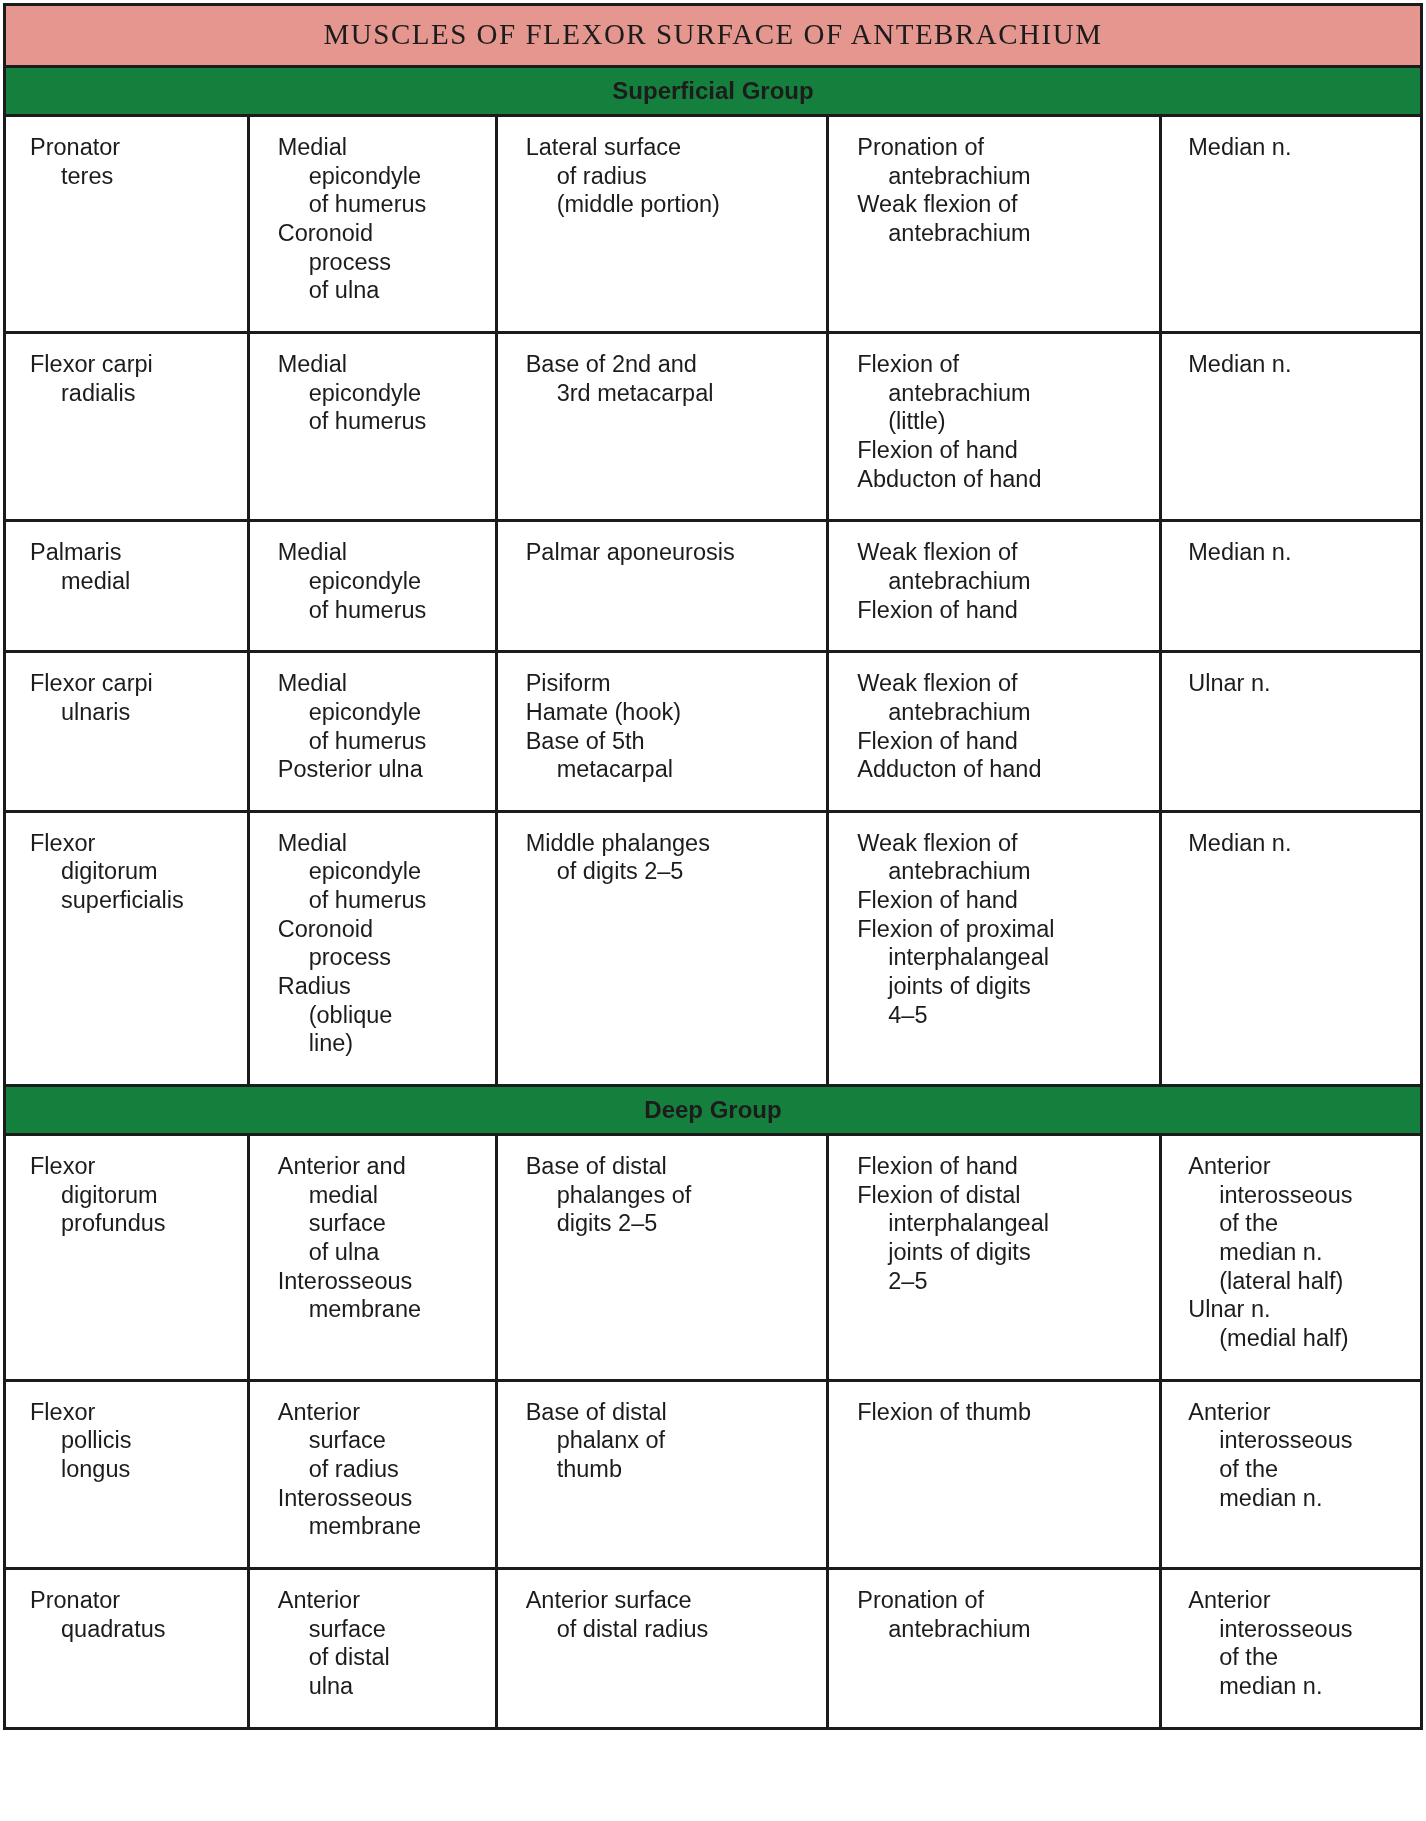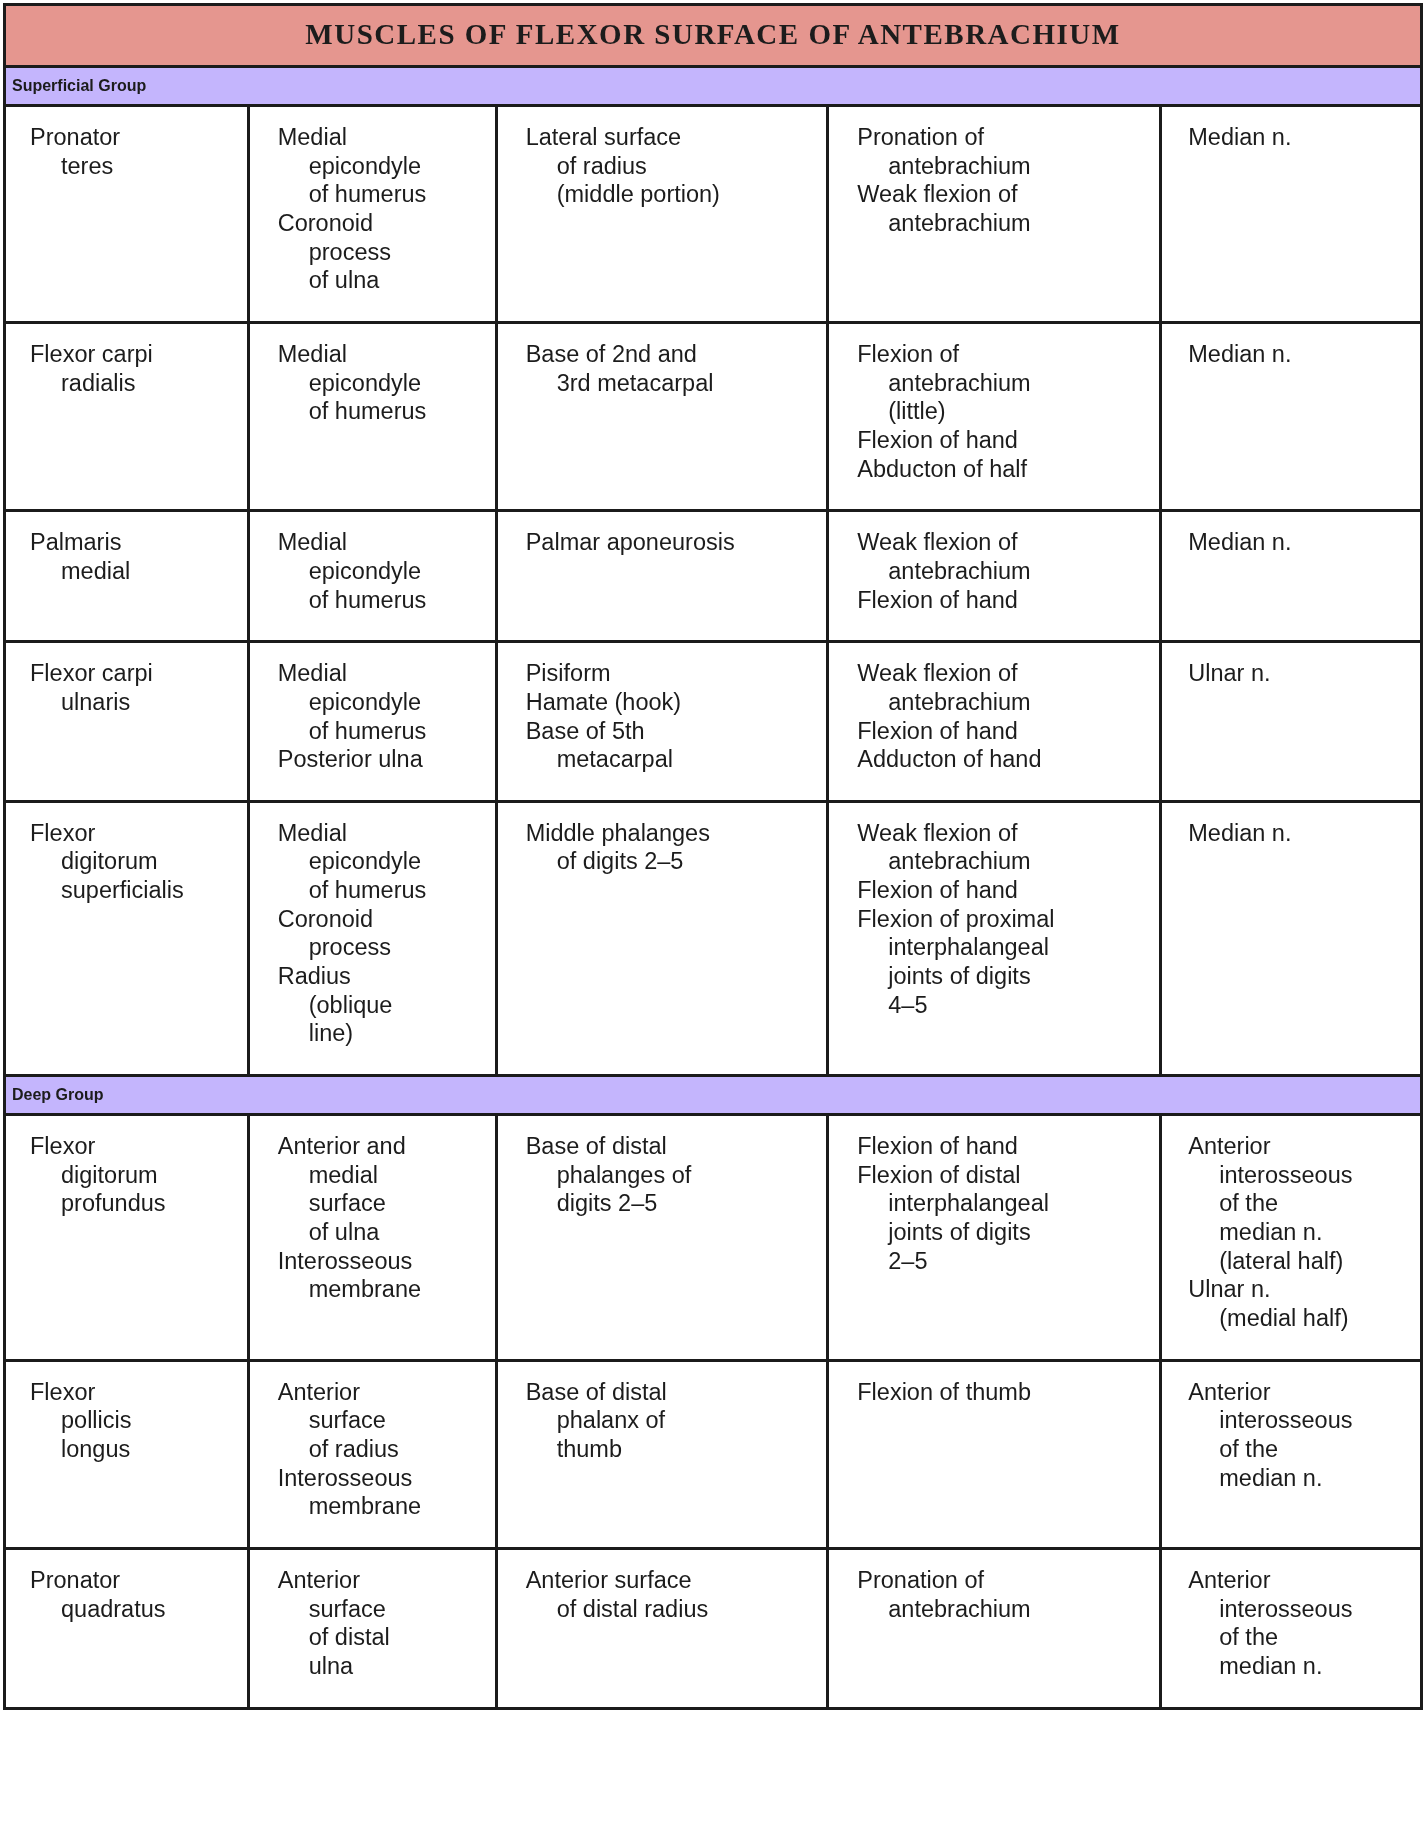--- a/index.html
+++ b/index.html
@@ -17,30 +17,31 @@
   }
   td, th {
     border: 3px solid #1b1b1b;
     vertical-align: top;
     box-sizing: border-box;
   }
   .title-cell {
     background: #e5968f;
     text-align: center;
     font-family: "Liberation Serif", serif;
-    font-weight: bold;
+    font-weight: normal;
     font-size: 29px;
     letter-spacing: 1.5px;
     padding: 12px 8px 14px 8px;
   }
   .group-cell {
-    background: #c4b5fd;
+    background: #15803d;
+    text-align: center;
     font-family: "Liberation Sans", sans-serif;
     font-weight: bold;
-    font-size: 16px;
+    font-size: 24px;
     padding: 9px 6px;
   }
   .col-head {
     background: #e6cc87;
     text-align: center;
     font-family: "Liberation Serif", serif;
     font-weight: bold;
     font-size: 27px;
     padding: 6px 4px 8px 4px;
   }
@@ -117,21 +118,21 @@
         </td>
         <td class="cell cell-insertion">
           <div class="item">Base of 2nd and
 3rd metacarpal</div>
         </td>
         <td class="cell cell-actions">
           <div class="item">Flexion of
 antebrachium
 (little)</div>
           <div class="item">Flexion of hand</div>
-          <div class="item">Abducton of half</div>
+          <div class="item">Abducton of hand</div>
         </td>
         <td class="cell cell-nerve">
           <div class="item">Median n.</div>
         </td>
       </tr>
       <tr class="data-row">
         <td class="cell cell-muscle">
           <div class="item">Palmaris
 medial</div>
         </td>

